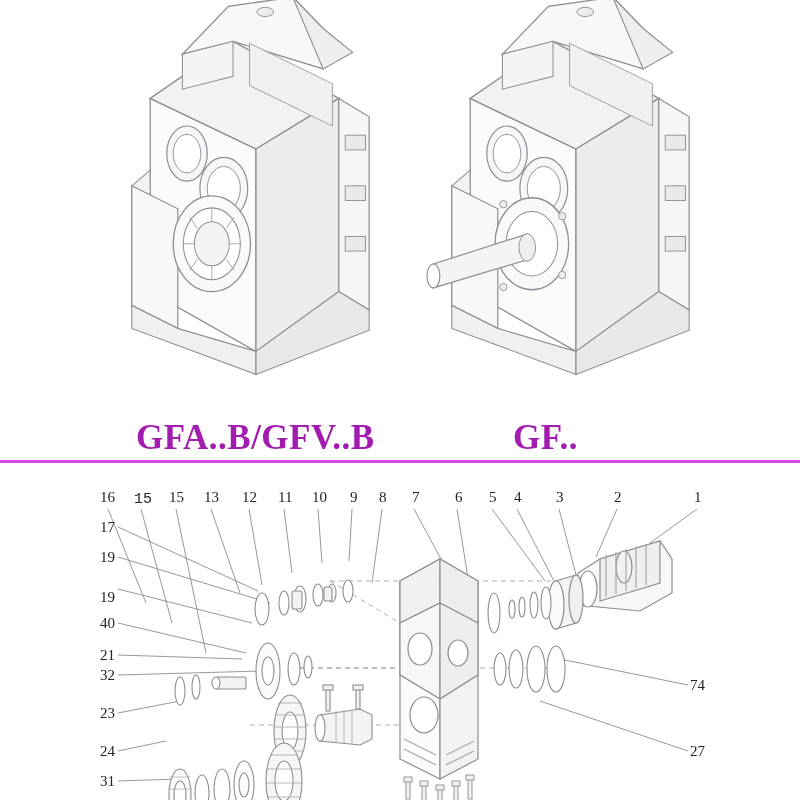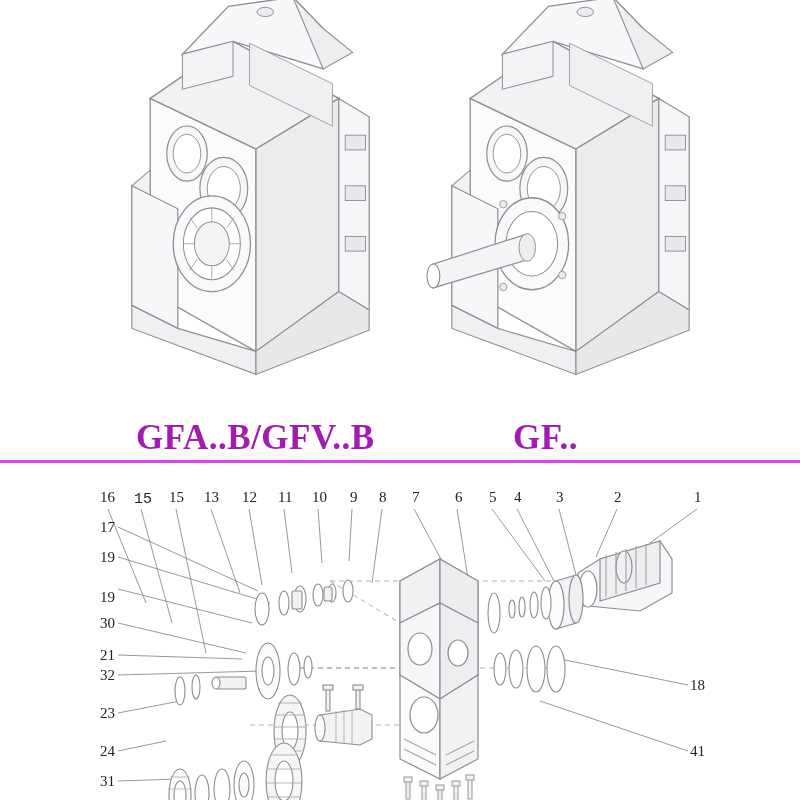--- a/index.html
+++ b/index.html
@@ -363,24 +363,24 @@
     <div class="lbl" style="left:455px; top:26px;">6</div>
     <div class="lbl" style="left:489px; top:26px;">5</div>
     <div class="lbl" style="left:514px; top:26px;">4</div>
     <div class="lbl" style="left:556px; top:26px;">3</div>
     <div class="lbl" style="left:614px; top:26px;">2</div>
     <div class="lbl" style="left:694px; top:26px;">1</div>
 
     <div class="lbl" style="left:100px; top:56px;">17</div>
     <div class="lbl" style="left:100px; top:86px;">19</div>
     <div class="lbl" style="left:100px; top:118px;margin-top:8px;">19</div>
-    <div class="lbl" style="left:100px; top:152px;">30</div>
+    <div class="lbl" style="left:100px; top:152px;">40</div>
     <div class="lbl" style="left:100px; top:184px;">21</div>
     <div class="lbl" style="left:100px; top:204px;">32</div>
     <div class="lbl" style="left:100px; top:242px;">23</div>
     <div class="lbl" style="left:100px; top:280px;">24</div>
     <div class="lbl" style="left:100px; top:310px;">31</div>
 
-    <div class="lbl" style="left:690px; top:214px;">18</div>
-    <div class="lbl" style="left:690px; top:280px;">41</div>
+    <div class="lbl" style="left:690px; top:214px;">74</div>
+    <div class="lbl" style="left:690px; top:280px;">27</div>
   </div>
 
 </div>
 
 </body></html>

